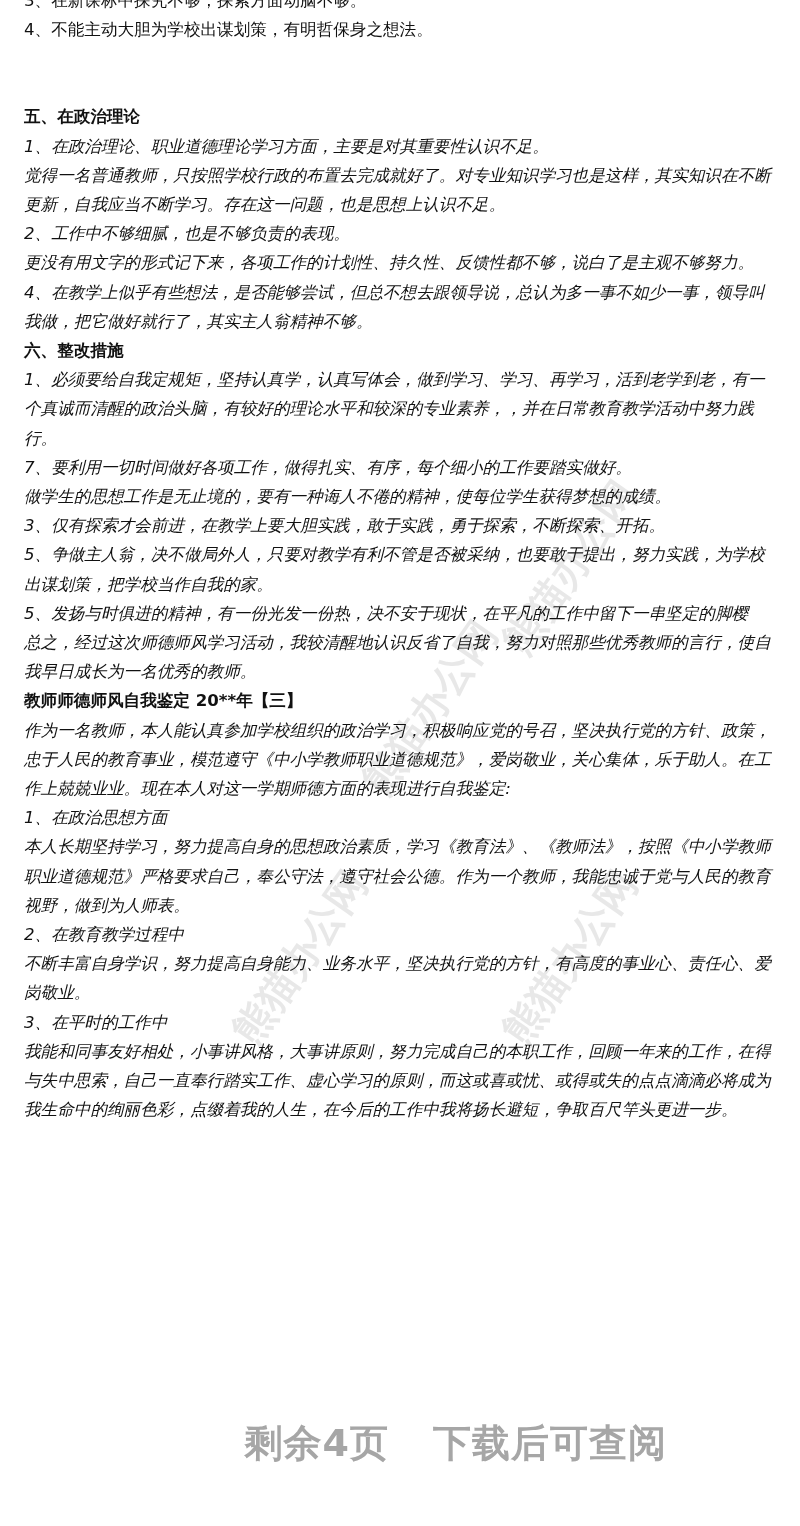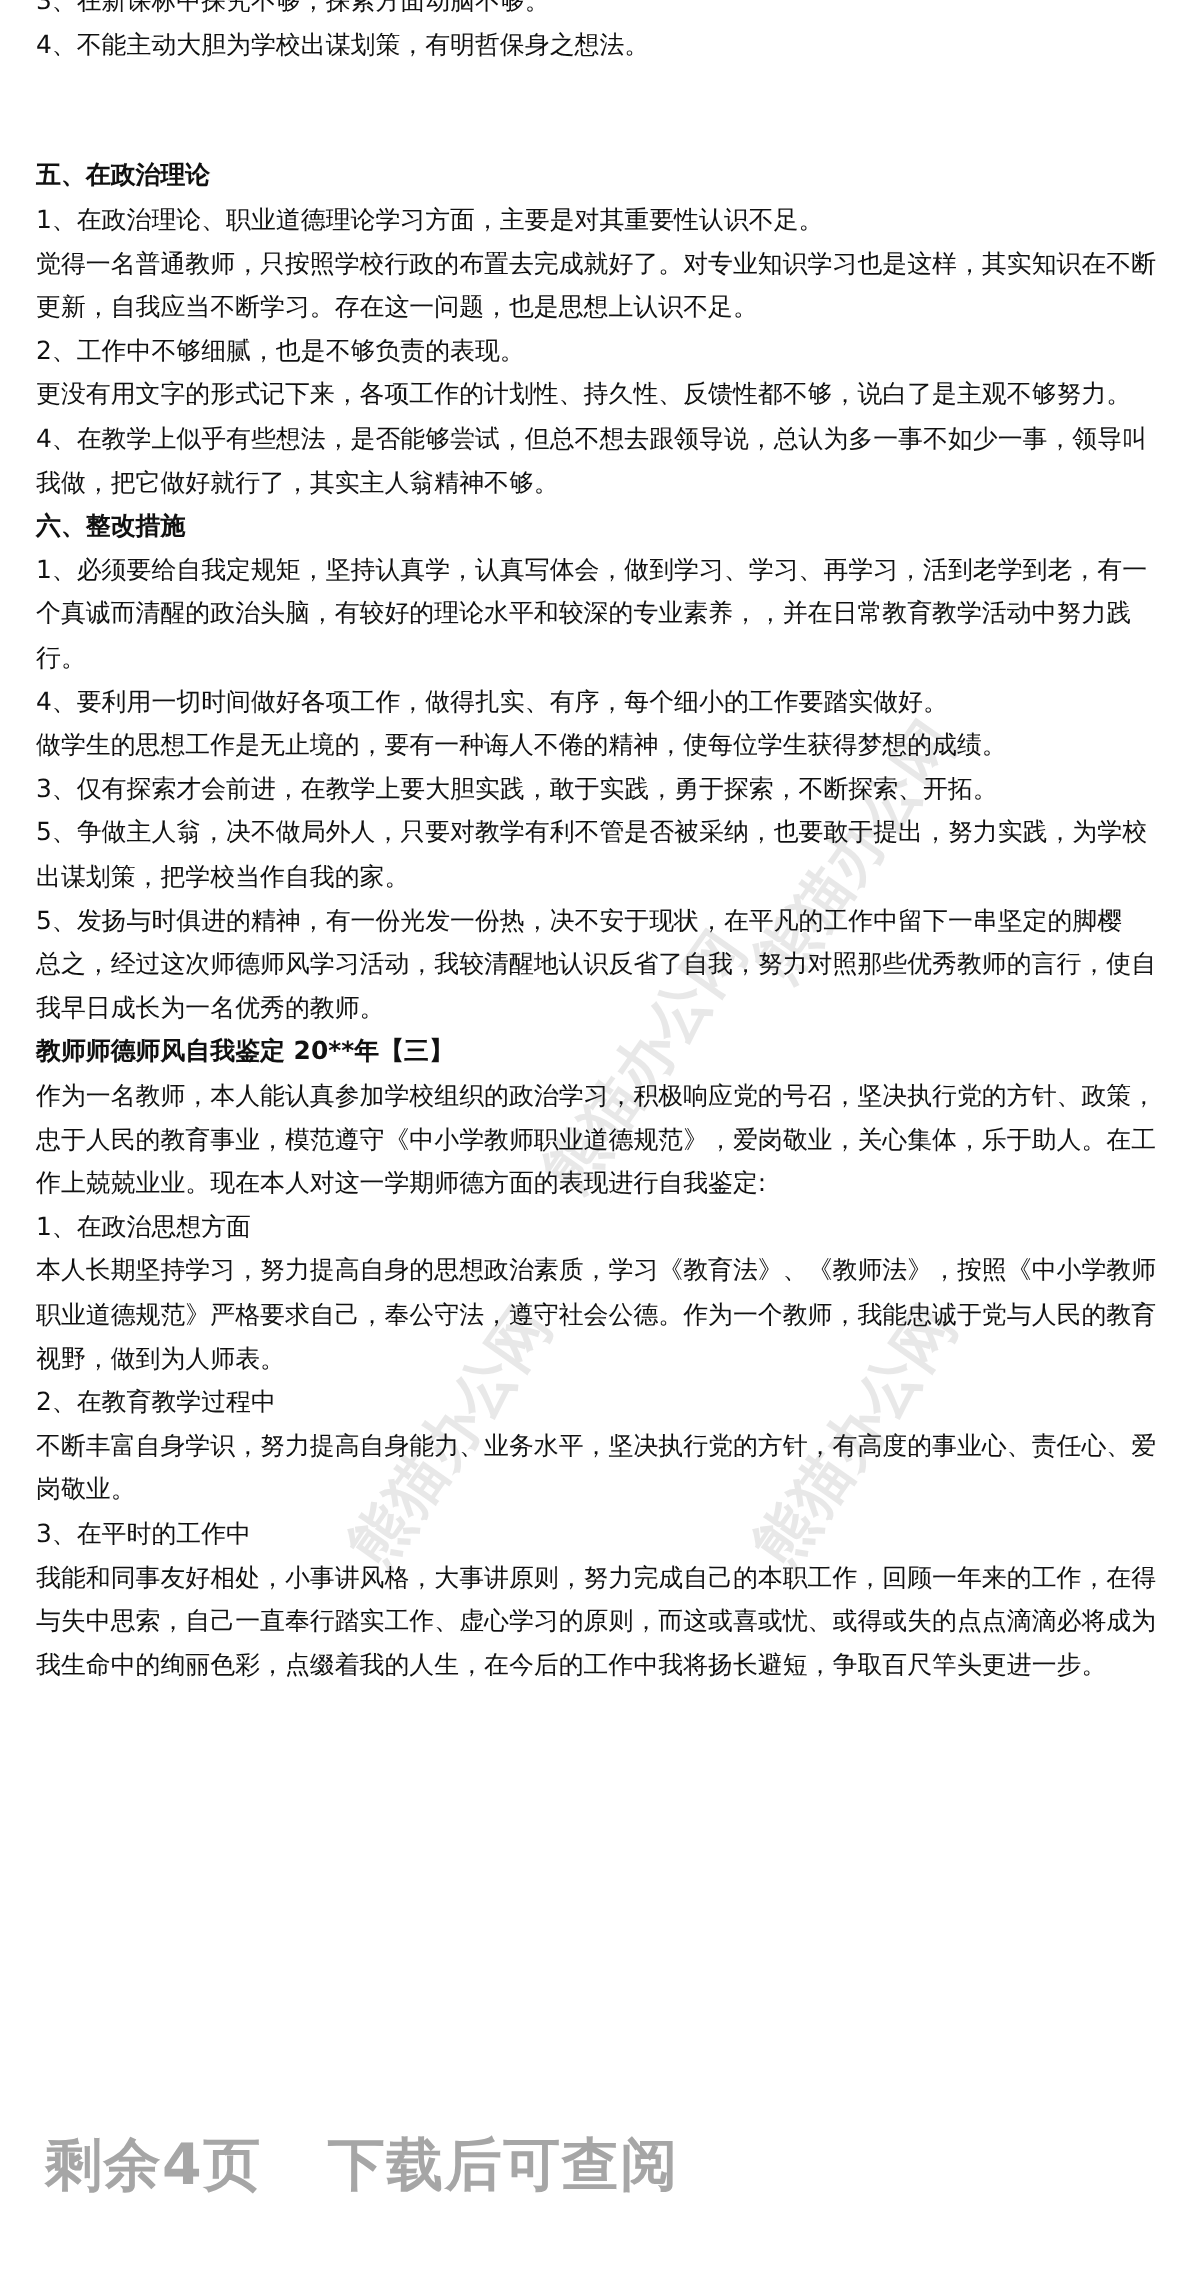--- a/index.html
+++ b/index.html
@@ -33,20 +33,21 @@
     }
     .line {
       white-space: nowrap;
       display: block;
       height: 29.2px;
     }
     .para {
       display: block;
       white-space: normal;
       word-break: break-all;
+      font-style: italic;
     }
     .heading {
       font-weight: bold;
     }
     .gap {
       height: 58px;
     }
     .watermark {
       position: absolute;
       color: rgba(190,190,190,0.35);
@@ -54,26 +55,25 @@
       font-weight: bold;
       transform: rotate(-55deg);
       pointer-events: none;
       white-space: nowrap;
     }
     .footer-banner {
       position: absolute;
       left: 0;
       top: 1418px;
       width: 667px;
-      text-align: left;
+      text-align: right;
       font-size: 38px;
       font-weight: bold;
       color: #a6a6a6;
       letter-spacing: 1px;
-      padding-left: 30px;
     }
     .footer-banner span {
       display: inline-block;
     }
     .footer-banner .sep {
       width: 44px;
     }
   </style>
 </head>
 <body>
@@ -94,21 +94,21 @@
 
     <span class="line heading">五、在政治理论</span>
     <span class="para">1、在政治理论、职业道德理论学习方面，主要是对其重要性认识不足。</span>
     <span class="para">觉得一名普通教师，只按照学校行政的布置去完成就好了。对专业知识学习也是这样，其实知识在不断更新，自我应当不断学习。存在这一问题，也是思想上认识不足。</span>
     <span class="para">2、工作中不够细腻，也是不够负责的表现。</span>
     <span class="para">更没有用文字的形式记下来，各项工作的计划性、持久性、反馈性都不够，说白了是主观不够努力。</span>
     <span class="para">4、在教学上似乎有些想法，是否能够尝试，但总不想去跟领导说，总认为多一事不如少一事，领导叫我做，把它做好就行了，其实主人翁精神不够。</span>
 
     <span class="line heading">六、整改措施</span>
     <span class="para">1、必须要给自我定规矩，坚持认真学，认真写体会，做到学习、学习、再学习，活到老学到老，有一个真诚而清醒的政治头脑，有较好的理论水平和较深的专业素养，，并在日常教育教学活动中努力践行。</span>
-    <span class="para">4、要利用一切时间做好各项工作，做得扎实、有序，每个细小的工作要踏实做好。</span>
+    <span class="para">7、要利用一切时间做好各项工作，做得扎实、有序，每个细小的工作要踏实做好。</span>
     <span class="para">做学生的思想工作是无止境的，要有一种诲人不倦的精神，使每位学生获得梦想的成绩。</span>
     <span class="para">3、仅有探索才会前进，在教学上要大胆实践，敢于实践，勇于探索，不断探索、开拓。</span>
     <span class="para">5、争做主人翁，决不做局外人，只要对教学有利不管是否被采纳，也要敢于提出，努力实践，为学校出谋划策，把学校当作自我的家。</span>
     <span class="para">5、发扬与时俱进的精神，有一份光发一份热，决不安于现状，在平凡的工作中留下一串坚定的脚樱</span>
     <span class="para">总之，经过这次师德师风学习活动，我较清醒地认识反省了自我，努力对照那些优秀教师的言行，使自我早日成长为一名优秀的教师。</span>
 
     <span class="line heading">教师师德师风自我鉴定 20**年【三】</span>
     <span class="para">作为一名教师，本人能认真参加学校组织的政治学习，积极响应党的号召，坚决执行党的方针、政策，忠于人民的教育事业，模范遵守《中小学教师职业道德规范》，爱岗敬业，关心集体，乐于助人。在工作上兢兢业业。现在本人对这一学期师德方面的表现进行自我鉴定:</span>
     <span class="para">1、在政治思想方面</span>
     <span class="para">本人长期坚持学习，努力提高自身的思想政治素质，学习《教育法》、《教师法》，按照《中小学教师职业道德规范》严格要求自己，奉公守法，遵守社会公德。作为一个教师，我能忠诚于党与人民的教育视野，做到为人师表。</span>

